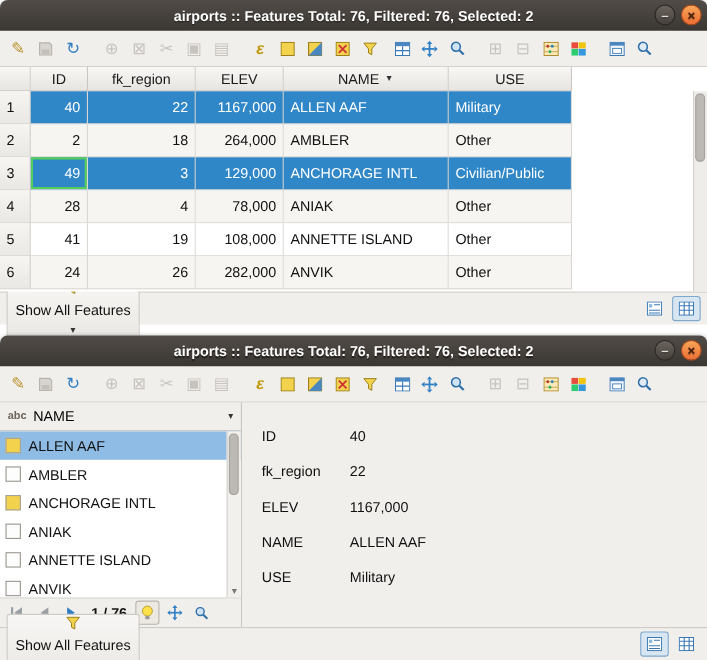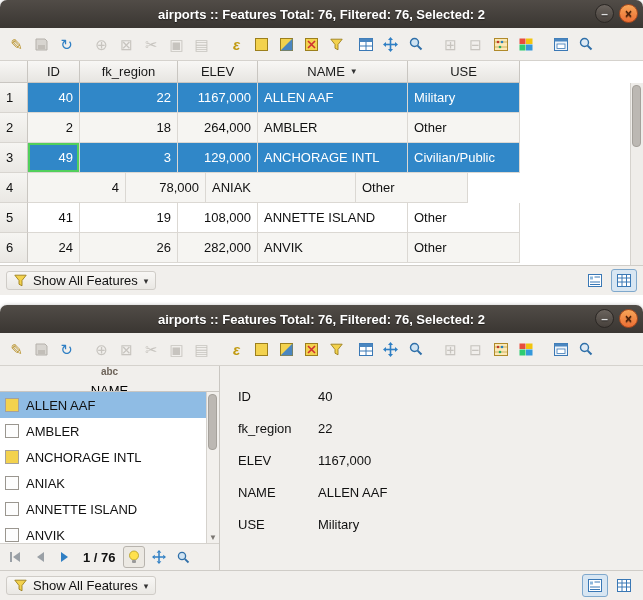--- a/index.html
+++ b/index.html
@@ -51,32 +51,32 @@
   .vscroll { position:absolute; top:22px; right:0; bottom:0; width:13px;
              background:#efedea; border-left:1px solid #d5d2cd; }
   .vthumb { position:absolute; top:2px; left:1px; width:9px; height:62px; border-radius:4px;
             background:#bcb8b3; border:1px solid #a5a19b; }
 
   
   .statusbar { height:30px; background:#f1efec; display:flex; align-items:center;
                padding:0 6px; border-top:1px solid #cfccc7; }
   .filterbtn { display:flex; align-items:center; gap:6px; font-size:13px; color:#111;
                padding:1px 7px; border:1px solid #cfccc7; border-radius:3px;
-               background:linear-gradient(#f8f7f5,#eae8e4); }
+               background:linear-gradient(#f8f7f5,#eae8e4);flex-direction:column; }
   .caret { font-size:9px; color:#333; }
   .viewbtns { margin-left:auto; display:flex; gap:3px; }
   .vb { width:26px; height:23px; display:flex; align-items:center; justify-content:center;
         border:1px solid transparent; border-radius:3px; }
   .vb.active { border-color:#7fa8cc; background:#d8e6f2; }
 
   
   .split { display:flex; height:204px; }
   .leftp { width:220px; flex:none; border-right:1px solid #c9c6c1; background:#f1efec;
            display:flex; flex-direction:column; }
-  .fieldsel { height:25px; display:flex; align-items:center; gap:6px; padding:0 7px; font-size:13px;flex-direction:column; }
+  .fieldsel { height:25px; display:flex; align-items:center; gap:6px; padding:0 7px; font-size:13px; }
   .abc { font-size:10px; font-weight:bold; color:#6e645a; }
   .fieldsel .arrow { margin-left:auto; font-size:9px; color:#333; }
   .flist { flex:1; background:#fff; border-top:1px solid #c9c6c1; position:relative; overflow:hidden; }
   .li { height:26px; display:flex; align-items:center; gap:7px; padding-left:5px; font-size:13px; color:#111; }
   .li.sel { background:#8fbce4; }
   .sw { width:14px; height:14px; border:1px solid #9a968f; background:#fdfdfd; flex:none; }
   .sw.y { background:#f3d24e; border-color:#a5a19b; }
   .lscroll { position:absolute; top:0; right:0; bottom:0; width:13px;
              background:#f2f0ed; border-left:1px solid #d5d2cd; }
   .lthumb { position:absolute; top:2px; left:1px; width:9px; height:56px; border-radius:4px;
@@ -254,20 +254,21 @@
     <div class="trow sel">
       <span class="rn">3</span>
       <span class="td num w-id cur">49</span>
       <span class="td num w-fk">3</span>
       <span class="td num w-elev">129,000</span>
       <span class="td w-name">ANCHORAGE INTL</span>
       <span class="td w-use">Civilian/Public</span>
     </div>
     <div class="trow alt">
       <span class="rn">4</span>
+      <span class="td num w-id">28</span>
       <span class="td num w-fk">4</span>
       <span class="td num w-elev">78,000</span>
       <span class="td w-name">ANIAK</span>
       <span class="td w-use">Other</span>
     </div>
     <div class="trow">
       <span class="rn">5</span>
       <span class="td num w-id">41</span>
       <span class="td num w-fk">19</span>
       <span class="td num w-elev">108,000</span>

